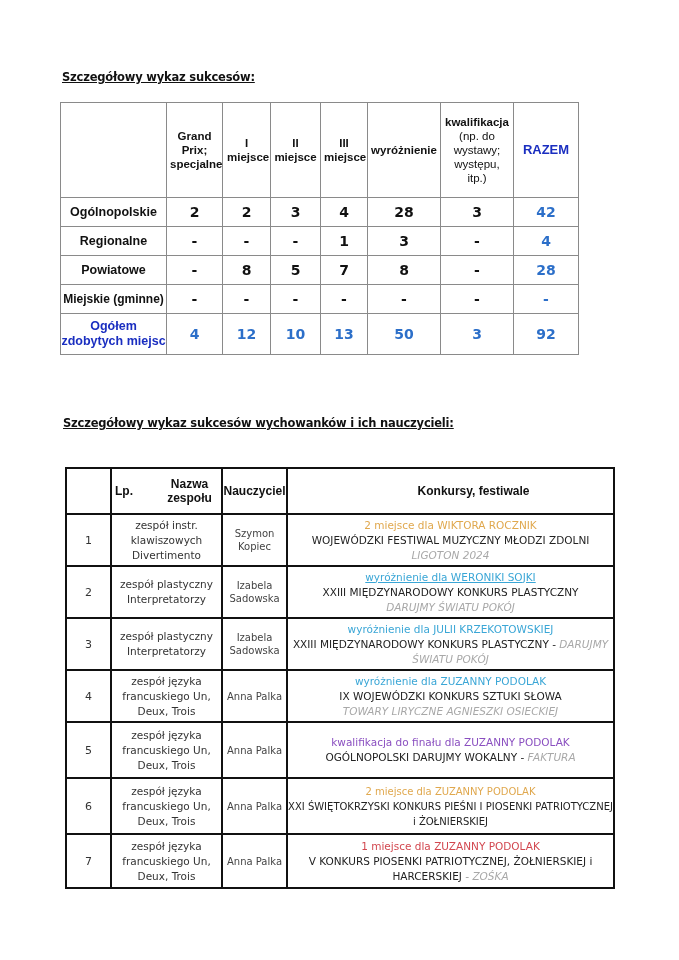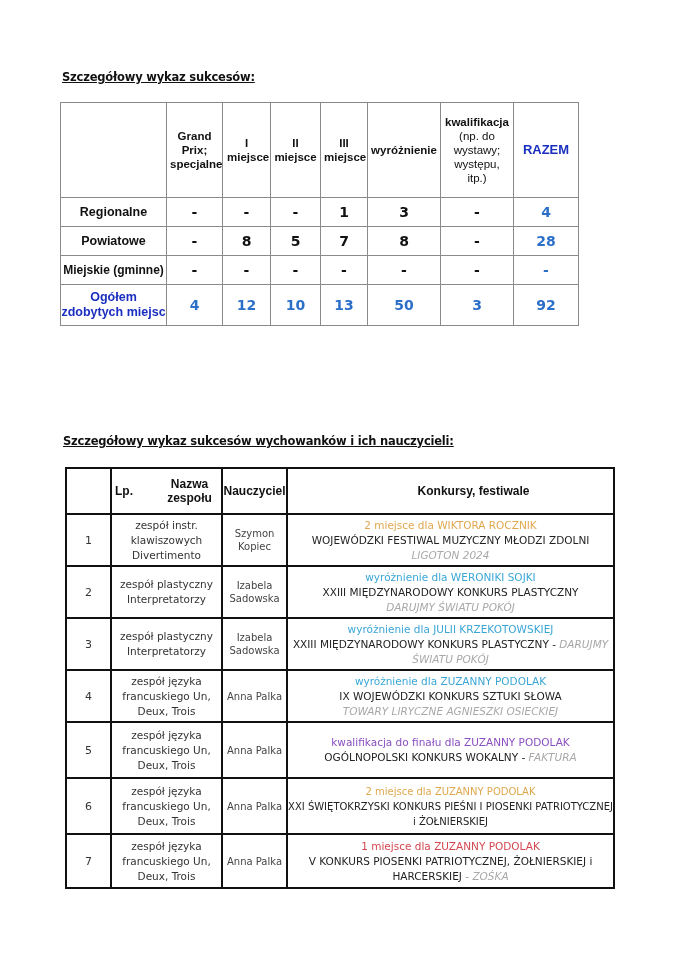--- a/index.html
+++ b/index.html
@@ -9,21 +9,21 @@
   .heading {
     position: absolute;
     font-family: "DejaVu Sans", sans-serif;
     font-weight: bold;
     font-size: 11.5px;
     text-decoration: underline;
     letter-spacing: -0.2px;
     color: #111;
   }
   #h1 { left: 62px; top: 70px; }
-  #h2 { left: 63px; top: 434px; }
+  #h2 { left: 63px; top: 416px; }
 
   
   table.t1 {
     position: absolute;
     left: 60px; top: 102px;
     border-collapse: collapse;
     table-layout: fixed;
     width: 518px;
   }
   table.t1 td, table.t1 th {
@@ -116,20 +116,30 @@
     <th style="padding:0 3px;">III miejsce</th>
     <th>wyróżnienie</th>
     <th style="padding:0 3px;">
       <span>kwalifikacja</span>
       <span class="sub">(np. do wystawy; występu, itp.)</span>
     </th>
     <th class="razem">RAZEM</th>
   </tr>
 
   <tr style="height:29px">
+    <td class="label">Ogólnopolskie</td>
+    <td class="val">2</td>
+    <td class="val">2</td>
+    <td class="val">3</td>
+    <td class="val">4</td>
+    <td class="val">28</td>
+    <td class="val">3</td>
+    <td class="val total">42</td>
+  </tr>
+  <tr style="height:29px">
     <td class="label">Regionalne</td>
     <td class="val">-</td>
     <td class="val">-</td>
     <td class="val">-</td>
     <td class="val">1</td>
     <td class="val">3</td>
     <td class="val">-</td>
     <td class="val total">4</td>
   </tr>
   <tr style="height:29px">
@@ -190,21 +200,21 @@
       <span class="award" style="color:#e0a84e;">2 miejsce dla WIKTORA ROCZNIK</span>
       <span class="contest-name">WOJEWÓDZKI FESTIWAL MUZYCZNY MŁODZI ZDOLNI</span><br>
       <span class="subtitle">LIGOTON 2024</span>
     </td>
   </tr>
   <tr style="height:52px">
     <td class="lp">2</td>
     <td>zespół plastyczny Interpretatorzy</td>
     <td class="teacher">Izabela Sadowska</td>
     <td class="contest">
-      <span class="award" style="color:#3aa6d6;">wyróżnienie dla WERONIKI SOJKI</span>
+      <span class="award" style="color:#3aa6d6;text-decoration:underline;">wyróżnienie dla WERONIKI SOJKI</span>
       <span class="contest-name">XXIII MIĘDZYNARODOWY KONKURS PLASTYCZNY</span><br>
       <span class="subtitle">DARUJMY ŚWIATU POKÓJ</span>
     </td>
   </tr>
   <tr style="height:52px">
     <td class="lp">3</td>
     <td>zespół plastyczny Interpretatorzy</td>
     <td class="teacher">Izabela Sadowska</td>
     <td class="contest">
       <span class="award" style="color:#3aa6d6;">wyróżnienie dla JULII KRZEKOTOWSKIEJ</span>
@@ -220,21 +230,21 @@
       <span class="contest-name">IX WOJEWÓDZKI KONKURS SZTUKI SŁOWA</span><br>
       <span class="subtitle">TOWARY LIRYCZNE AGNIESZKI OSIECKIEJ</span>
     </td>
   </tr>
   <tr style="height:56px">
     <td class="lp">5</td>
     <td>zespół języka francuskiego Un, Deux, Trois</td>
     <td class="teacher">Anna Palka</td>
     <td class="contest">
       <span class="award" style="color:#8a4fc0;">kwalifikacja do finału dla ZUZANNY PODOLAK</span>
-      <span class="contest-name">OGÓLNOPOLSKI KONKURS WOKALNY - </span><span class="subtitle">FAKTURA</span>
+      <span class="contest-name">OGÓLNOPOLSKI DARUJMY WOKALNY - </span><span class="subtitle">FAKTURA</span>
     </td>
   </tr>
   <tr style="height:56px">
     <td class="lp">6</td>
     <td>zespół języka francuskiego Un, Deux, Trois</td>
     <td class="teacher">Anna Palka</td>
     <td class="contest" style="font-size:10px; padding:0;">
       <span class="award" style="color:#e0a84e;">2 miejsce dla ZUZANNY PODOLAK</span>
       <span class="contest-name">XXI ŚWIĘTOKRZYSKI KONKURS PIEŚNI I PIOSENKI PATRIOTYCZNEJ i ŻOŁNIERSKIEJ</span>
     </td>

